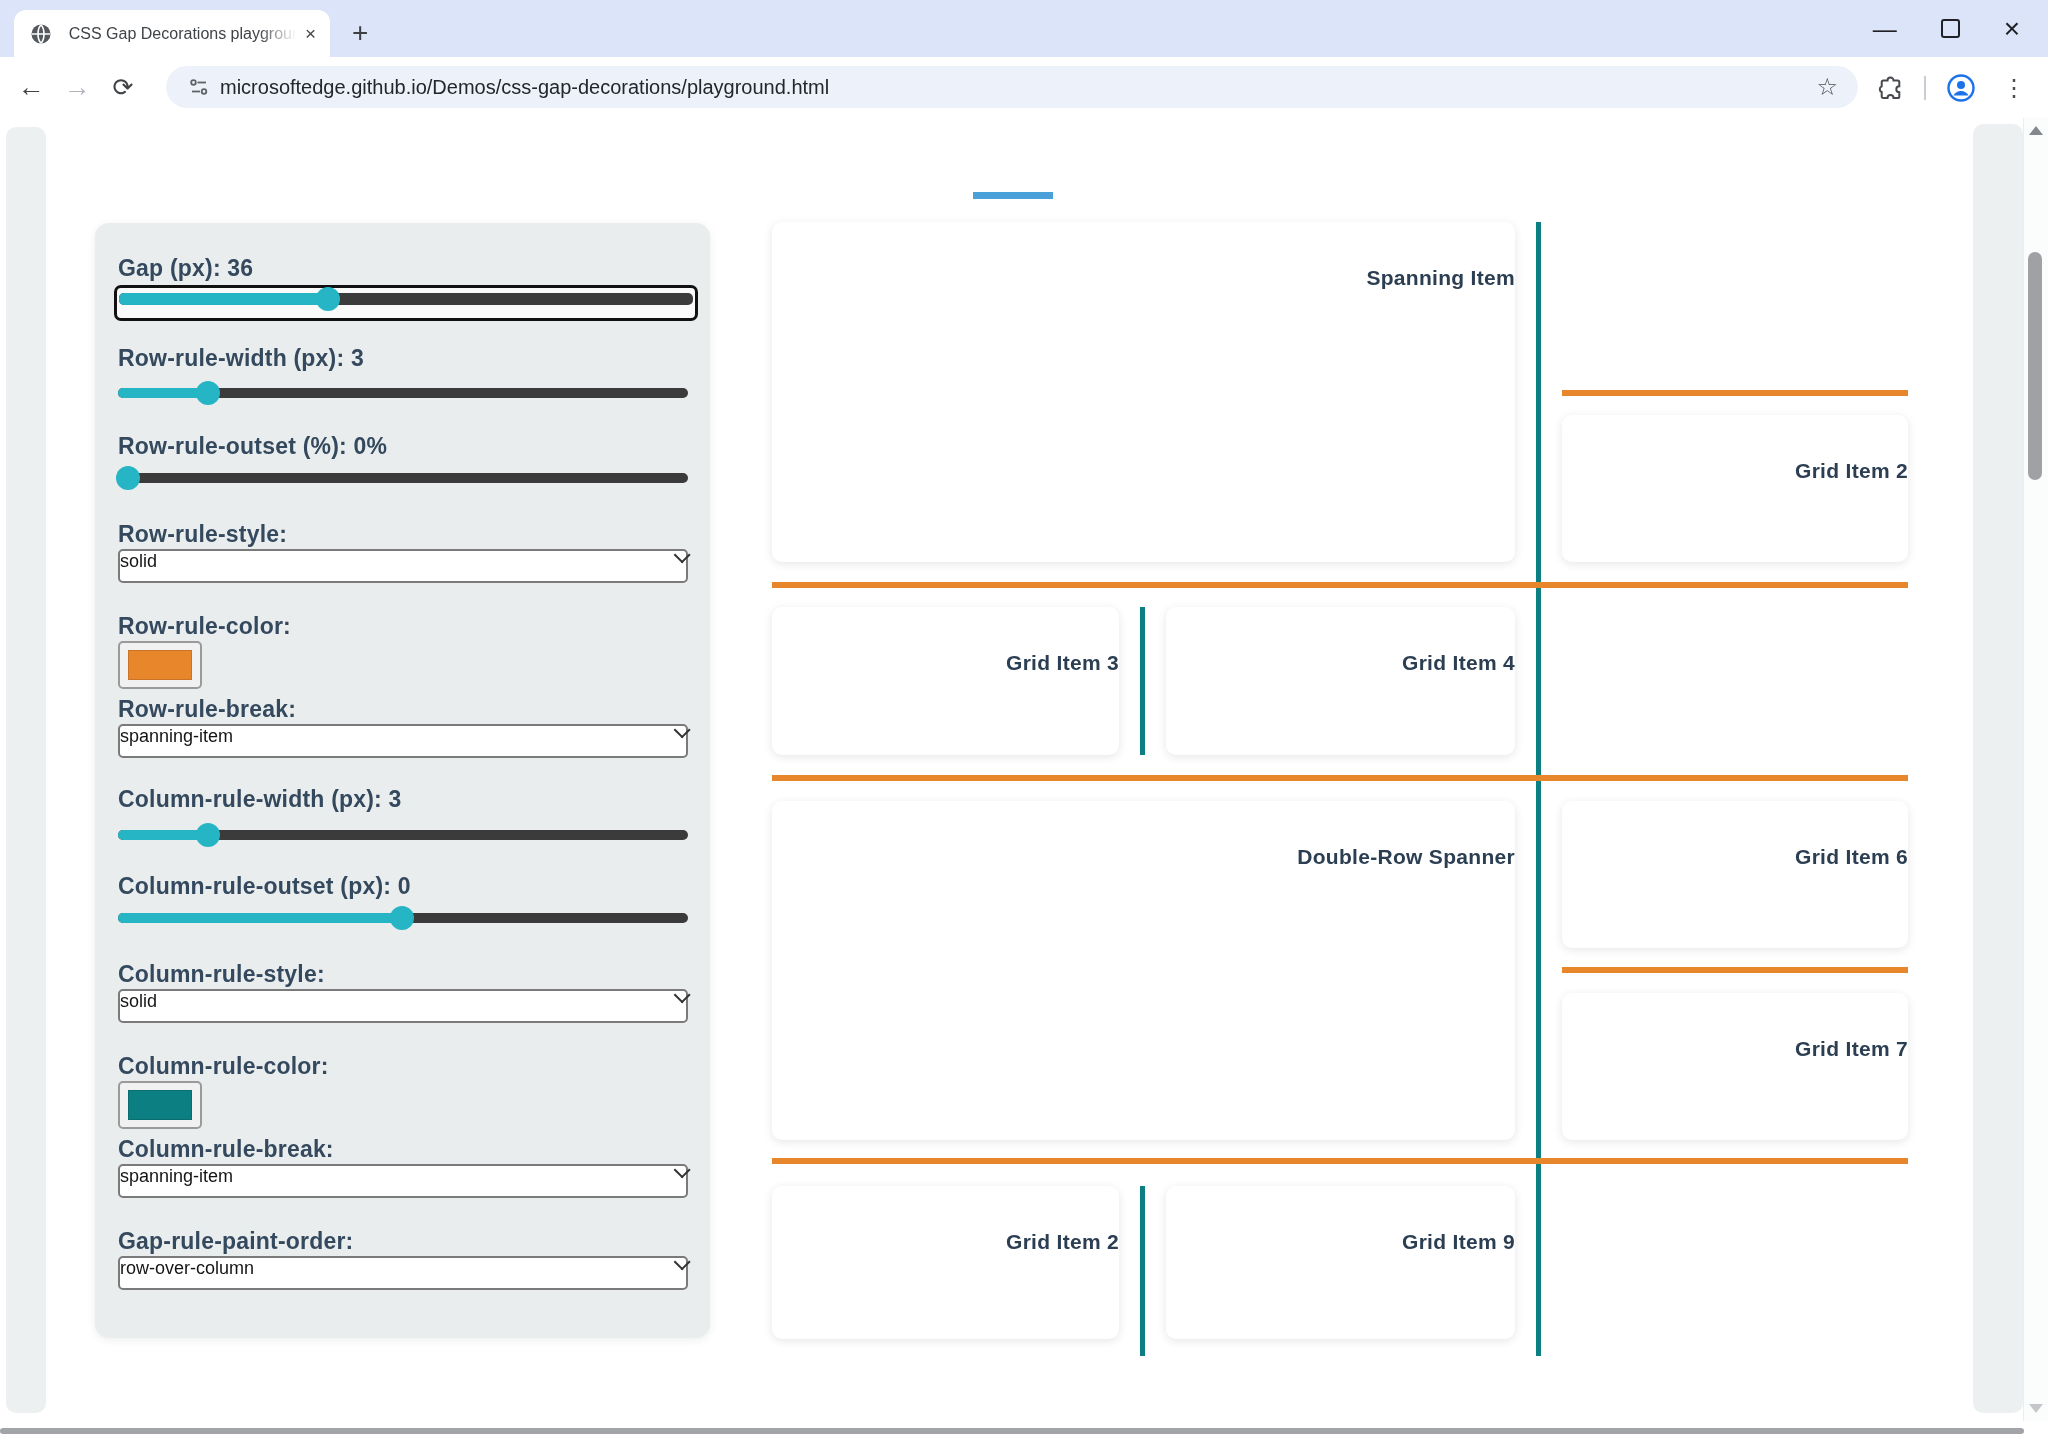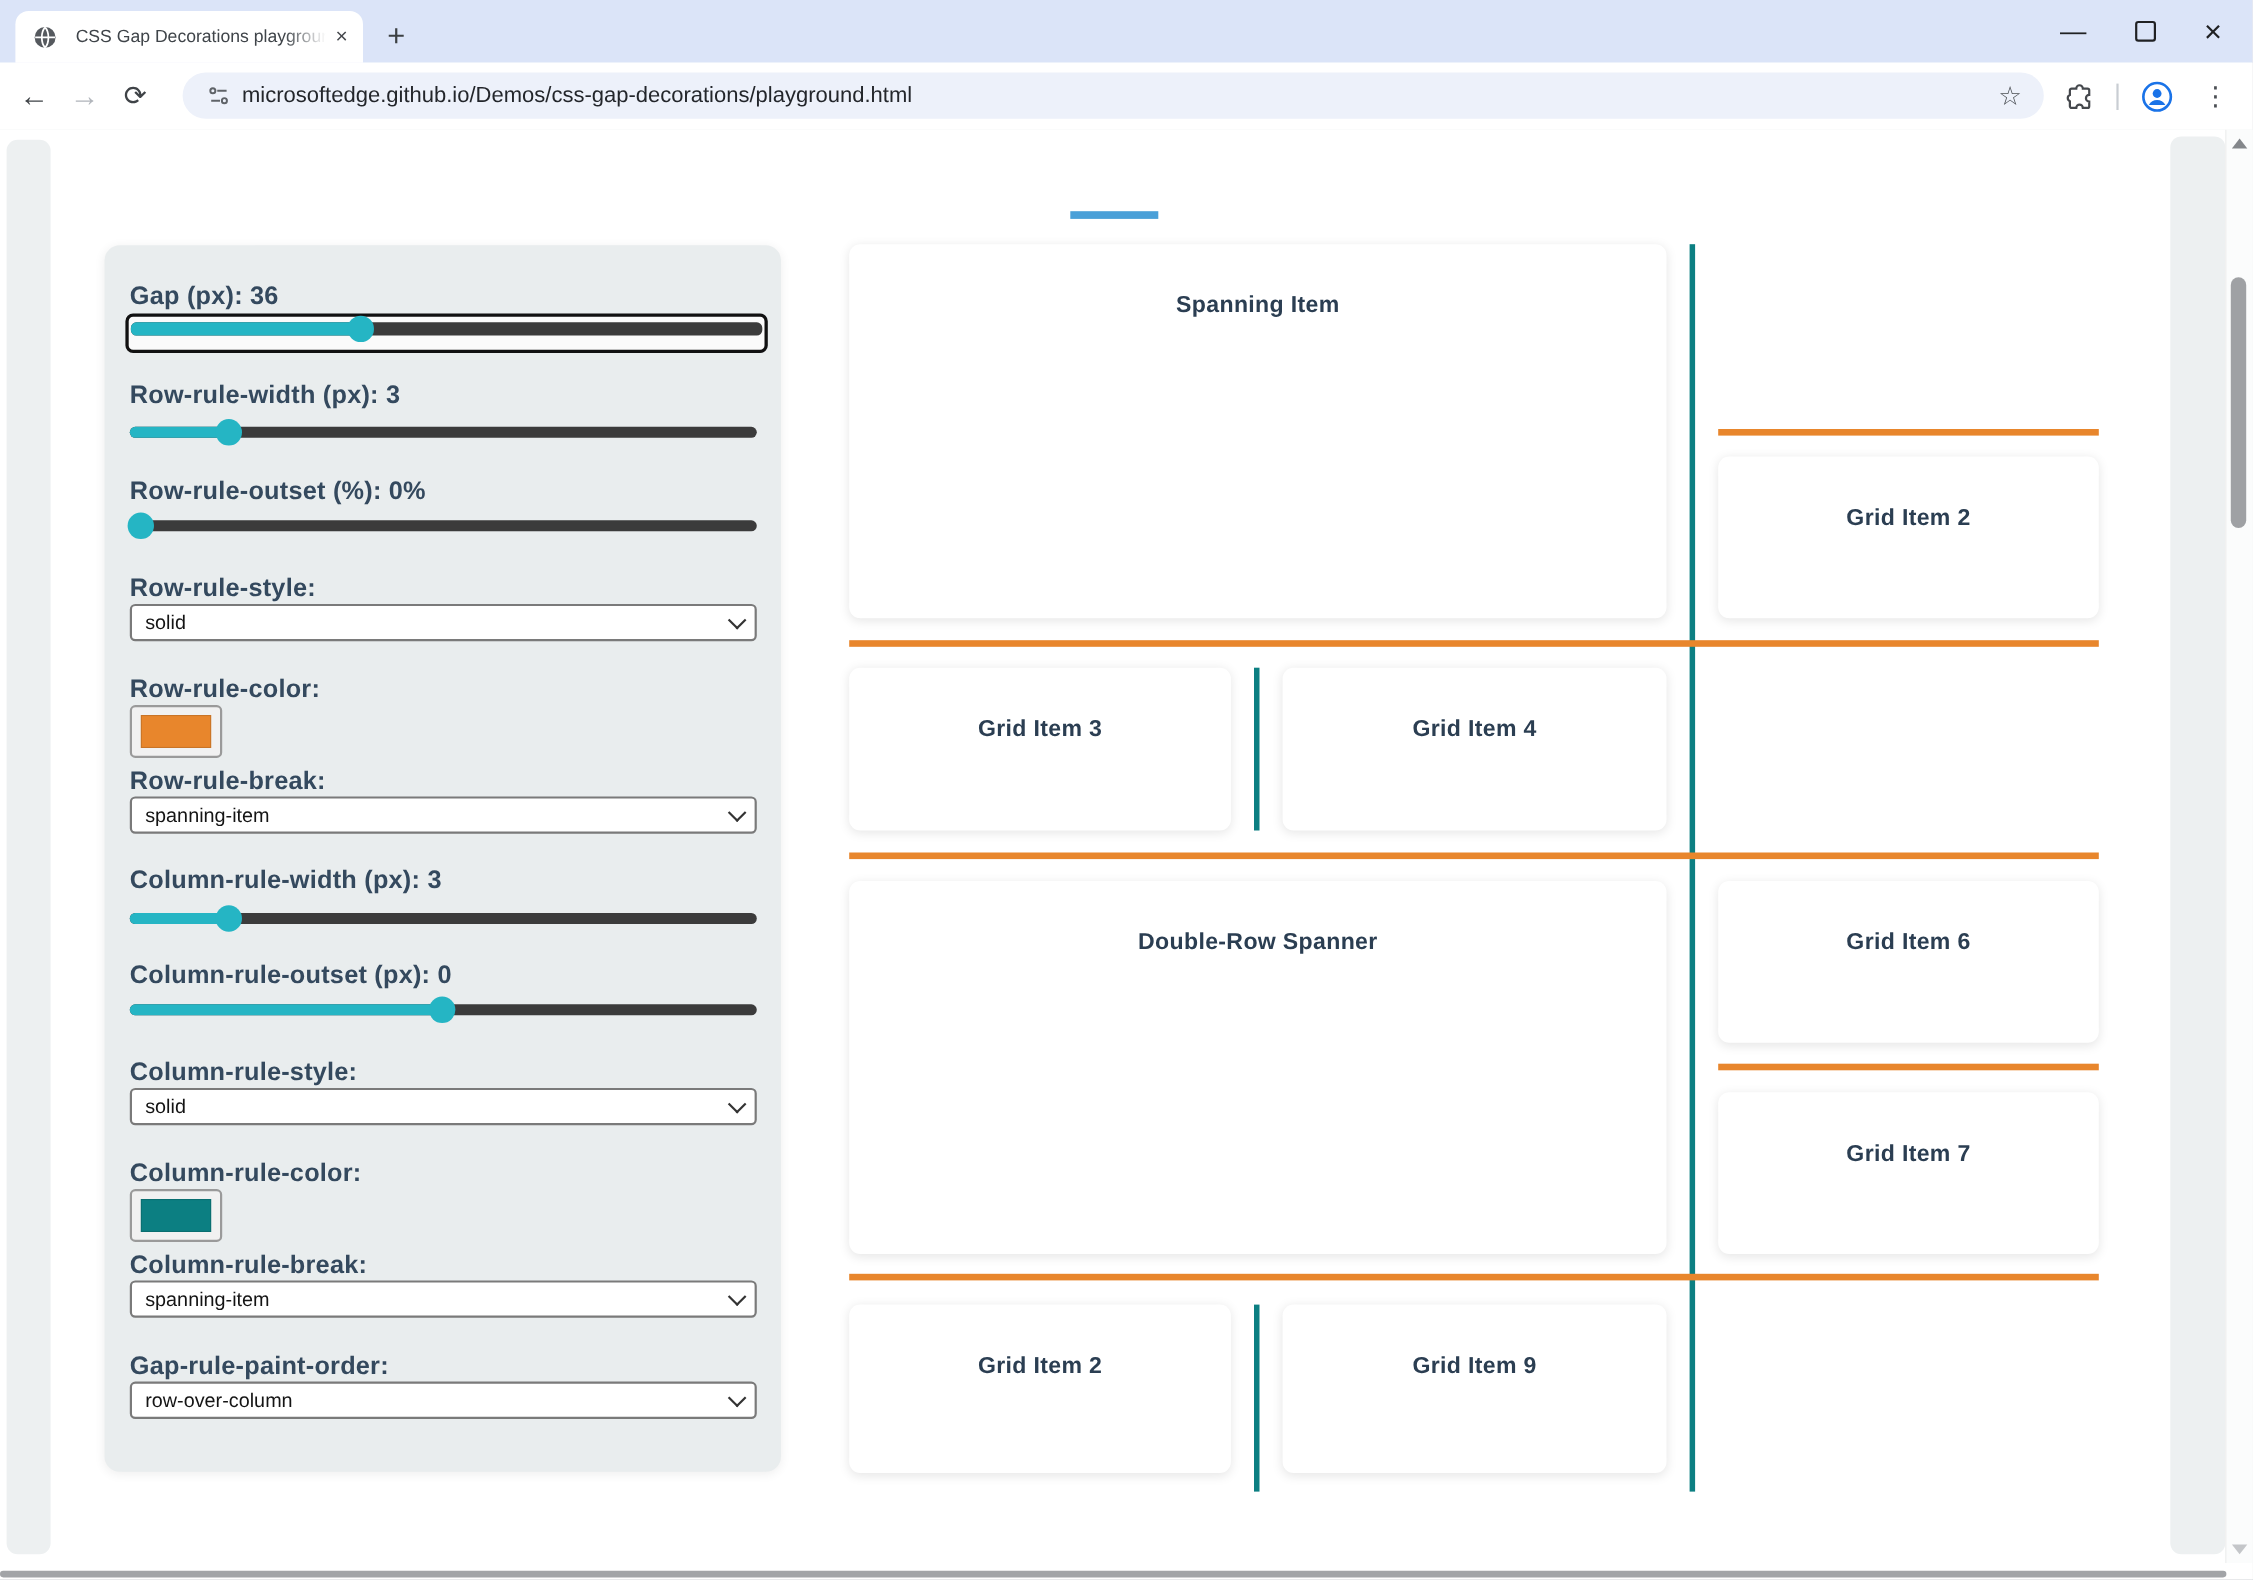--- a/index.html
+++ b/index.html
@@ -53,31 +53,31 @@
   .ctl-label{position:absolute;left:23px;font-size:23px;font-weight:700;color:#34495e;letter-spacing:.2px;}
   .slider{position:absolute;left:23px;width:570px;height:10px;border-radius:5px;background:#3b3b3b;}
   .slider .fill{position:relative;height:10px;border-radius:5px 0 0 5px;background:#25b5c4;}
   .slider .thumb{position:absolute;right:-11px;top:-7px;width:24px;height:24px;border-radius:50%;background:#25b5c4;}
   .focus-ring{position:absolute;left:19px;width:574px;height:24px;border:3px solid #111;border-radius:7px;
               background:#fafafa;padding:3px 2px;box-sizing:content-box;}
   .focus-ring .slider{position:relative;left:0;top:2px;width:100%;height:12px;}
   .focus-ring .slider .fill{height:12px;}
   .focus-ring .slider .thumb{top:-6px;}
   .selectbox{position:absolute;left:23px;width:570px;height:34px;background:#ffffff;border:2px solid #7a7a7a;
-             border-radius:5px;box-sizing:border-box;display:flex;align-items:center;padding:0 12px;}
+             border-radius:5px;box-sizing:border-box;display:flex;align-items:flex-start;padding:0 0;}
   .selectbox .val{flex:1;font-size:18px;color:#141414;}
   .chev{width:10px;height:10px;border-right:2.5px solid #333;border-bottom:2.5px solid #333;
         transform:rotate(45deg) translateY(-3px);}
   .swatch{position:absolute;left:23px;width:84px;height:48px;background:#f1f1f1;border:2px solid #9a9a9a;
           border-radius:5px;box-sizing:border-box;display:flex;align-items:center;justify-content:center;}
   .swatch .chip{width:62px;height:28px;border:1px solid #00000022;}
 
   
   .card{position:absolute;background:#ffffff;border-radius:10px;box-shadow:0 2px 10px rgba(0,0,0,.10);
-        text-align:center;font-size:21px;font-weight:700;color:#2b3e52;letter-spacing:.3px;}
+        text-align:right;font-size:21px;font-weight:700;color:#2b3e52;letter-spacing:.3px;}
   .card span{display:block;padding-top:44px;}
   .vrule{position:absolute;width:5px;background:#0c7f82;}
   .hrule{position:absolute;height:6px;background:#e8862c;}
 
   
   .vscroll{position:absolute;left:2023px;top:0;width:25px;height:1303px;background:#fbfcfc;border-left:1px solid #ededed;}
   .vthumb{position:absolute;left:2028px;top:134px;width:14px;height:228px;background:#9fa1a4;border-radius:7px;}
   .sarrow-up{position:absolute;left:2029px;top:8px;width:0;height:0;
              border-left:7px solid transparent;border-right:7px solid transparent;border-bottom:9px solid #84878b;}
   .sarrow-down{position:absolute;left:2029px;top:1286px;width:0;height:0;

